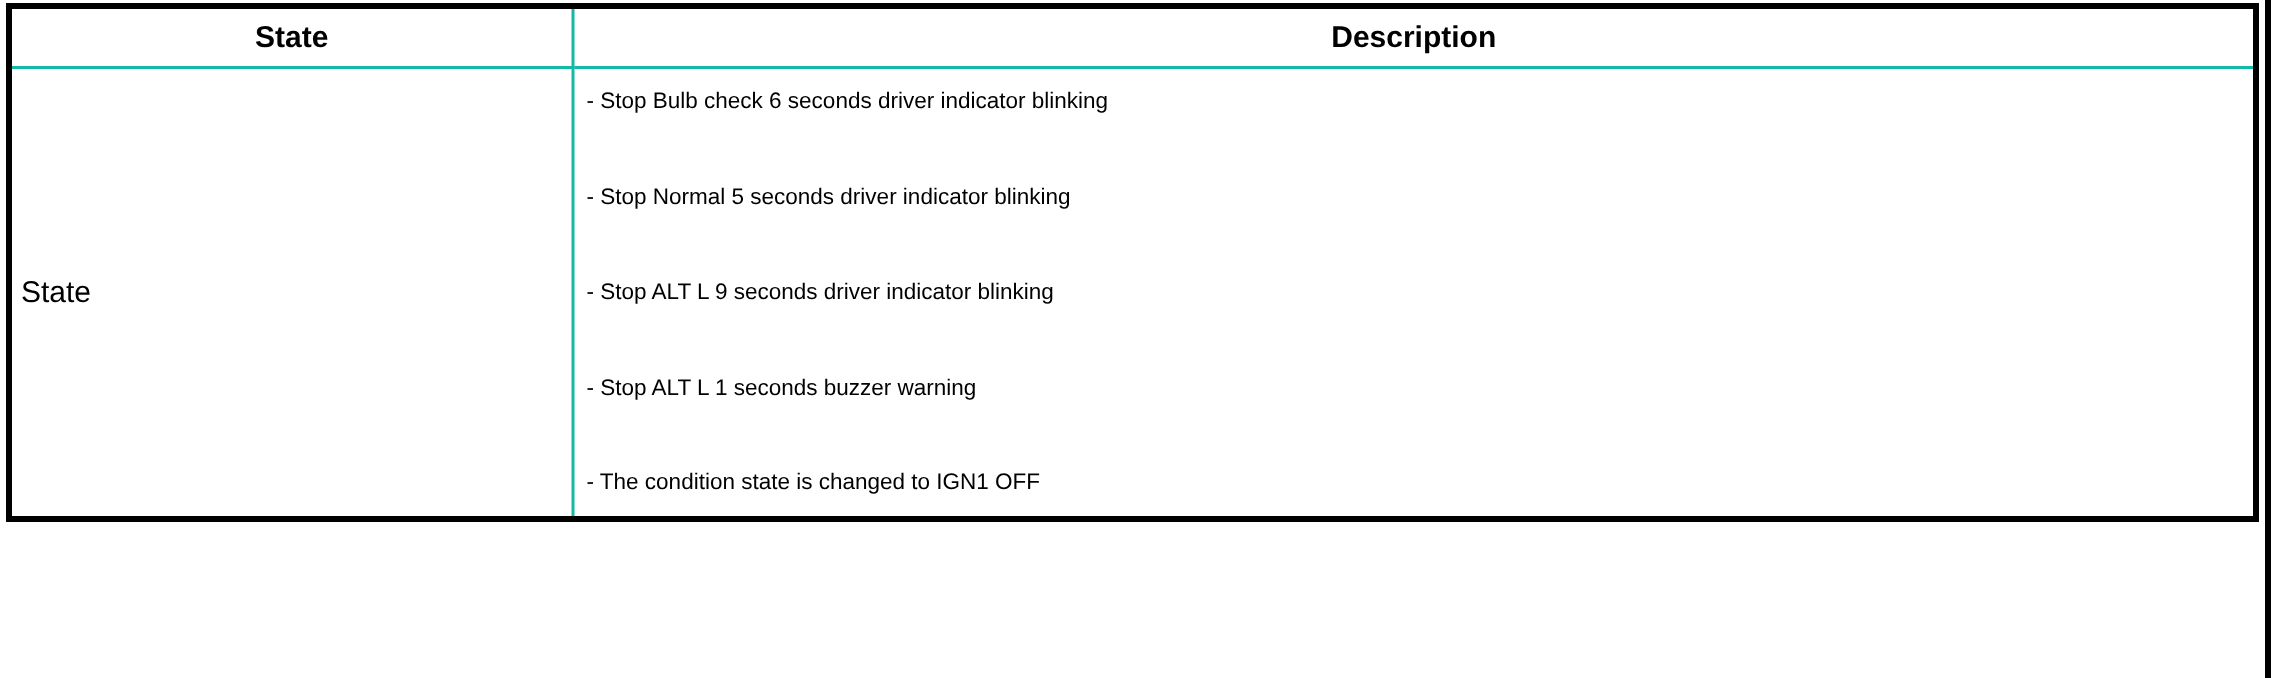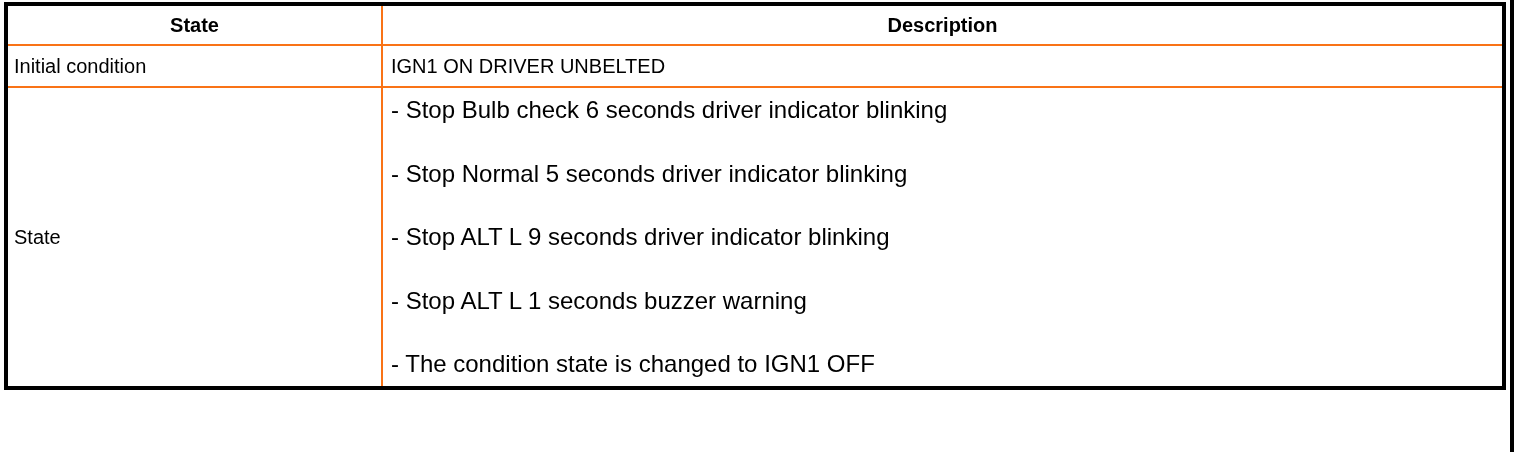--- a/index.html
+++ b/index.html
@@ -31,21 +31,21 @@
     top: 2px;
     left: 4px;
     width: 1502px;
     border-collapse: collapse;
     table-layout: fixed;
     border: 4px solid #000000;
     background: #ffffff;
   }
   table.spec-table th,
   table.spec-table td {
-    border: 2px solid #f97316;
+    border: 2px solid #14b8a6;
     font-size: 20px;
     vertical-align: middle;
     overflow: hidden;
   }
   col.state-col { width: 376px; }
   col.desc-col  { width: auto; }
   th.header-cell {
     height: 38px;
     font-weight: bold;
     text-align: center;
@@ -71,21 +71,21 @@
   .action-items {
     display: flex;
     flex-direction: column;
     justify-content: space-between;
     height: 298px;
     padding: 9px 0 9px 8px;
     box-sizing: border-box;
   }
   .action-item {
     white-space: nowrap;
-    font-size: 24px;
+    font-size: 15px;
     line-height: 26px;
   }
 </style>
 </head>
 <body>
 
 <div class="page">
 
   <div class="page-edge-right"></div>
 
@@ -94,24 +94,20 @@
       <col class="state-col">
       <col class="desc-col">
     </colgroup>
     <thead>
       <tr>
         <th class="header-cell">State</th>
         <th class="header-cell">Description</th>
       </tr>
     </thead>
     <tbody>
-      <tr class="row-initial">
-        <td class="state-cell">Initial condition</td>
-        <td class="desc-cell">IGN1 ON DRIVER UNBELTED</td>
-      </tr>
       <tr class="row-action">
         <td class="state-cell">State</td>
         <td class="desc-cell action-cell">
           <div class="action-items">
             <div class="action-item">- Stop Bulb check 6 seconds driver indicator blinking</div>
             <div class="action-item">- Stop Normal 5 seconds driver indicator blinking</div>
             <div class="action-item">- Stop ALT L 9 seconds driver indicator blinking</div>
             <div class="action-item">- Stop ALT L 1 seconds buzzer warning</div>
             <div class="action-item">- The condition state is changed to IGN1 OFF</div>
           </div>

